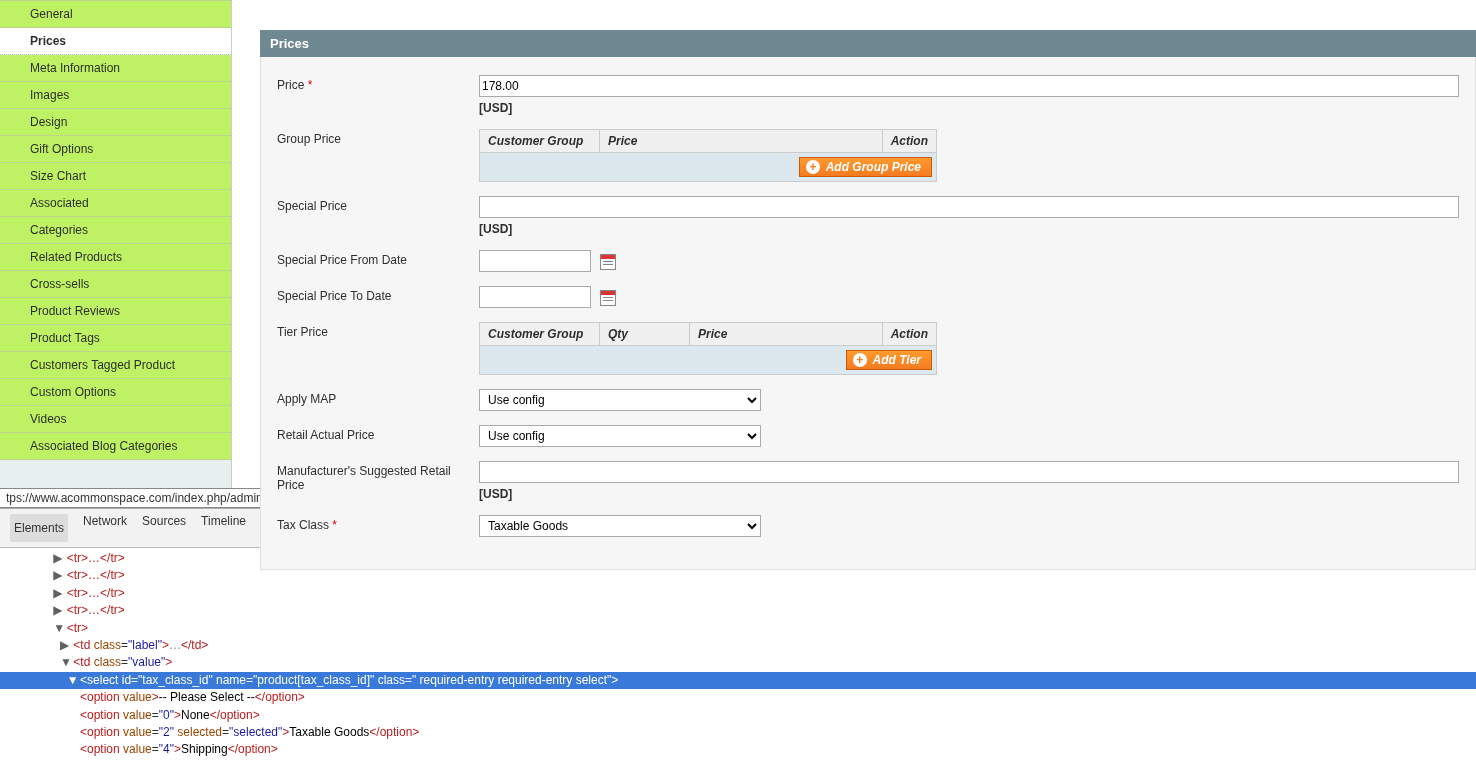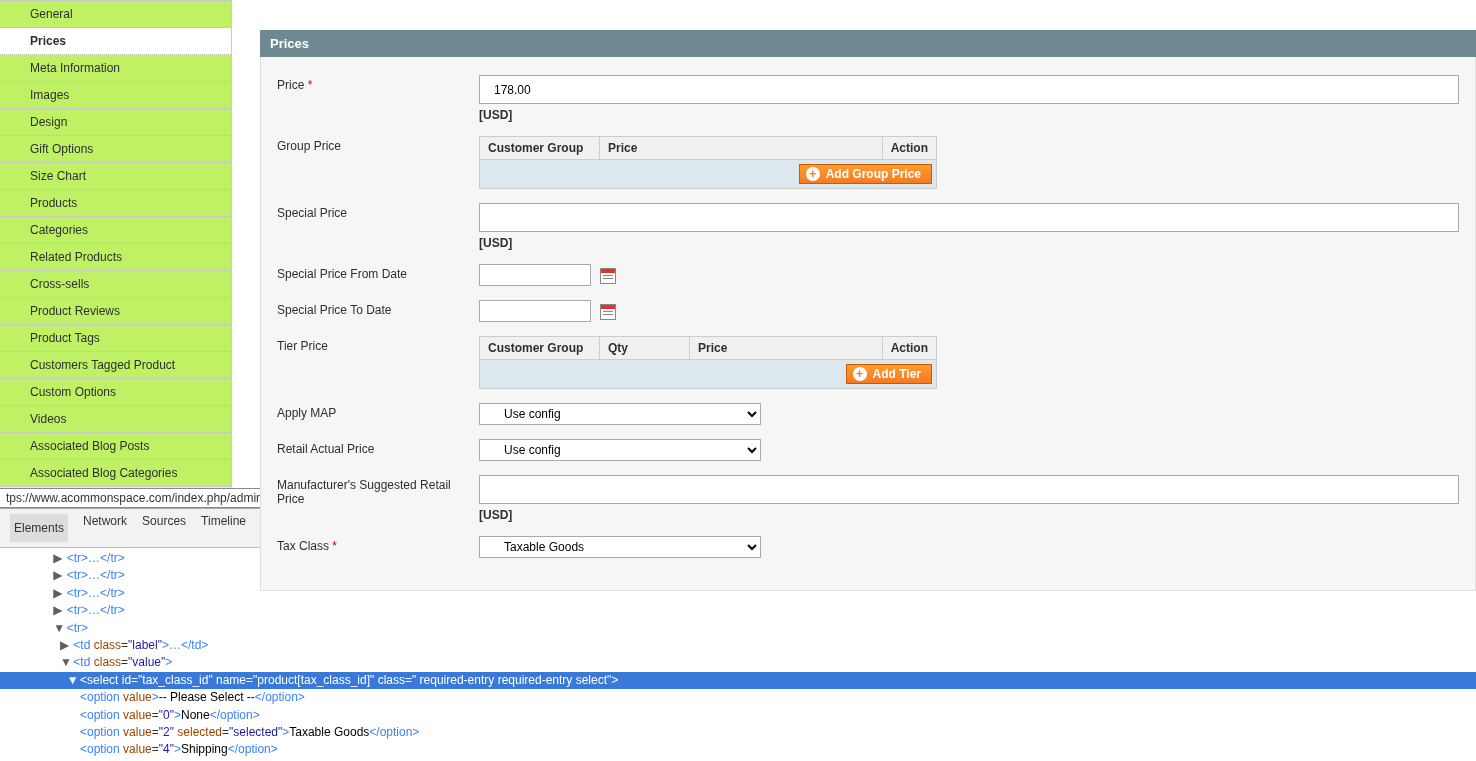--- a/index.html
+++ b/index.html
@@ -10,71 +10,70 @@
 .sidebar li { padding: 6px 12px 6px 30px; border-bottom: 1px dotted #bbb; background: #bef264; cursor: pointer; }
 .sidebar li:first-child { border-top: 1px dotted #bbb; }
 .sidebar li.active { background: #fff; font-weight: bold; }
 .content { flex: 1; padding: 0 0 0 28px; position: relative; }
 .section-header { background: #6f8992; color: #fff; font-weight: bold; padding: 6px 10px; margin-top: 30px; font-size: 13px; }
 .form-area { background: #f6f6f6; border: 1px solid #e0e0e0; border-top: none; padding: 18px 16px 20px 16px; }
 .form-row { display: flex; align-items: flex-start; margin-bottom: 14px; }
 .form-label { width: 202px; padding-top: 3px; }
 .form-label .req { color: #d40000; }
 .form-value { flex: 1; }
-.text-input { width: 100%; border: 1px solid #aaa; height: 29px; padding: 2px 14px; font-size: 12px; }
+.text-input { width: 100%; border: 1px solid #aaa; height: 22px; padding: 2px 2px; font-size: 12px; }
 .currency-note { font-weight: bold; margin-top: 4px; display: block; }
-.inner-table { border-collapse: collapse; background: #fff; width: 458px; }
+.inner-table { border-collapse: collapse; background: #fff; width: 458px; font-style: italic; }
 .inner-table th { background: repeating-linear-gradient(#f2f2f2, #f2f2f2 1px, #ededed 1px, #ededed 2px); font-weight: bold; font-size: 12px; text-align: left; padding: 4px 8px; border: 1px solid #ccc; }
 .inner-table td { border: 1px solid #ccc; padding: 4px; background: #dce8ee; text-align: right; }
 .orange-btn { display: inline-flex; align-items: center; background: linear-gradient(#ff9b2f,#f47b20); border: 1px solid #c95c00; color: #fff; font-weight: bold; font-size: 12px; padding: 2px 10px 2px 6px; cursor: pointer; white-space: nowrap; }
 .orange-btn .plus { display: inline-flex; align-items: center; justify-content: center; width: 14px; height: 14px; border-radius: 50%; background: #fff; color: #f47b20; font-weight: bold; margin-right: 6px; font-size: 12px; line-height: 1; }
 .date-input { width: 112px; border: 1px solid #aaa; height: 22px; padding: 2px 6px; font-size: 12px; }
 .cal-icon { display: inline-block; width: 16px; height: 16px; vertical-align: middle; margin-left: 6px; position: relative; cursor: pointer; background: #fff; border: 1px solid #888; }
 .cal-icon::before { content: ""; position: absolute; top: 0; left: 0; right: 0; height: 4px; background: #d33; }
 .cal-icon::after { content: ""; position: absolute; top: 6px; left: 2px; right: 2px; bottom: 2px; background: repeating-linear-gradient(#888, #888 1px, transparent 1px, transparent 3px); }
-.select-input { width: 282px; height: 22px; border: 1px solid #aaa; padding: 1px 20px; font-size: 12px; background: #fff; }
+.select-input { width: 282px; height: 22px; border: 1px solid #aaa; padding: 1px 4px; font-size: 12px; background: #fff; }
 .url-row { border: 1px solid #888; border-left: none; border-right: none; background: #fefefe; padding: 2px 6px; font-size: 12px; color: #333; }
 .devtools { border-top: 1px solid #aaa; background: #f2f2f2; }
 .dev-tabs { display: flex; border-bottom: 1px solid #bbb; padding: 5px 10px; gap: 15px; font-size: 12px; }
 .dev-tabs span { cursor: pointer; color: #333; }
 .dev-tabs span.active { background: #ddd; padding: 7px 4px; border-radius: 2px; }
 .dev-body { background: #fff; font-family: Menlo, Consolas, monospace; font-size: 12px; padding: 2px 0 20px 0; line-height: 1.45; overflow: auto; }
 .dev-body .line { white-space: pre; }
 .ar { color: #606060; display: inline-block; width: 10px; }
-.tag { color: #3b82f6; }
+.tag { color: #b91c1c; }
 .attrn { color: #994500; }
 .attrv { color: #1a1aa6; }
 .txt { color: #000000; text-align: center; }
 .ell { color: #888; }
 .hl { background: #3879d9; color: #fff; display: block; }
 .hl .tag, .hl .attrn, .hl .attrv, .hl .ar { color: #fff; }
 </style>
 </head>
 <body>
 
 <div class="top">
   <div class="sidebar">
     <ul id="sidebar-list">
         <li>General</li>
         <li class="active">Prices</li>
         <li>Meta Information</li>
         <li>Images</li>
         <li>Design</li>
         <li>Gift Options</li>
         <li>Size Chart</li>
-        <li>Products</li>
+        <li>Associated</li>
         <li>Categories</li>
         <li>Related Products</li>
         <li>Cross-sells</li>
         <li>Product Reviews</li>
         <li>Product Tags</li>
         <li>Customers Tagged Product</li>
         <li>Custom Options</li>
         <li>Videos</li>
-        <li>Associated Blog Posts</li>
         <li>Associated Blog Categories</li>
       </ul>
   </div>
   <div class="content">
     <div class="section-header">Prices</div>
     <div class="form-area">
 
       <div class="form-row">
         <div class="form-label"><span>Price</span> <span class="req">*</span></div>
         <div class="form-value">

